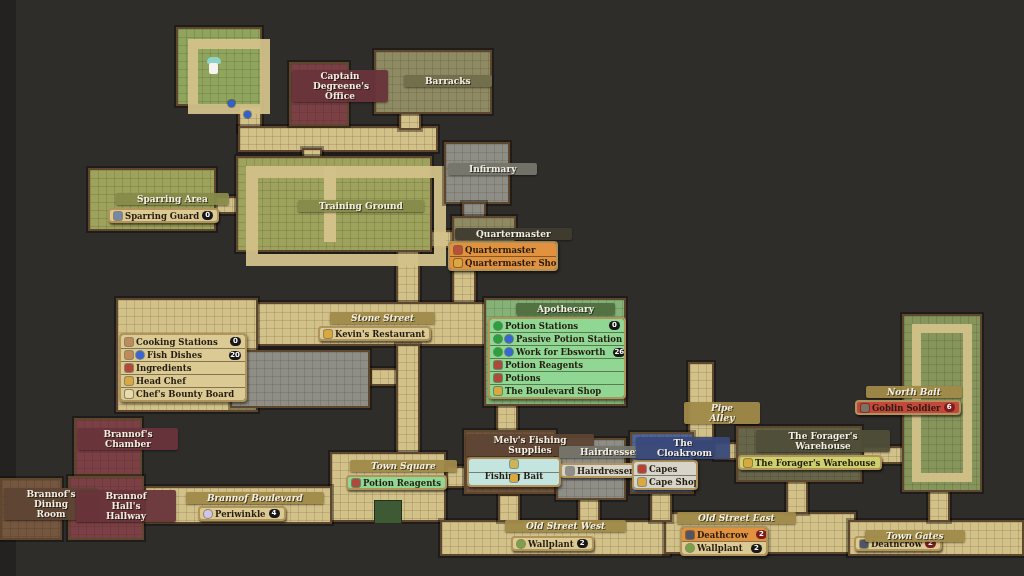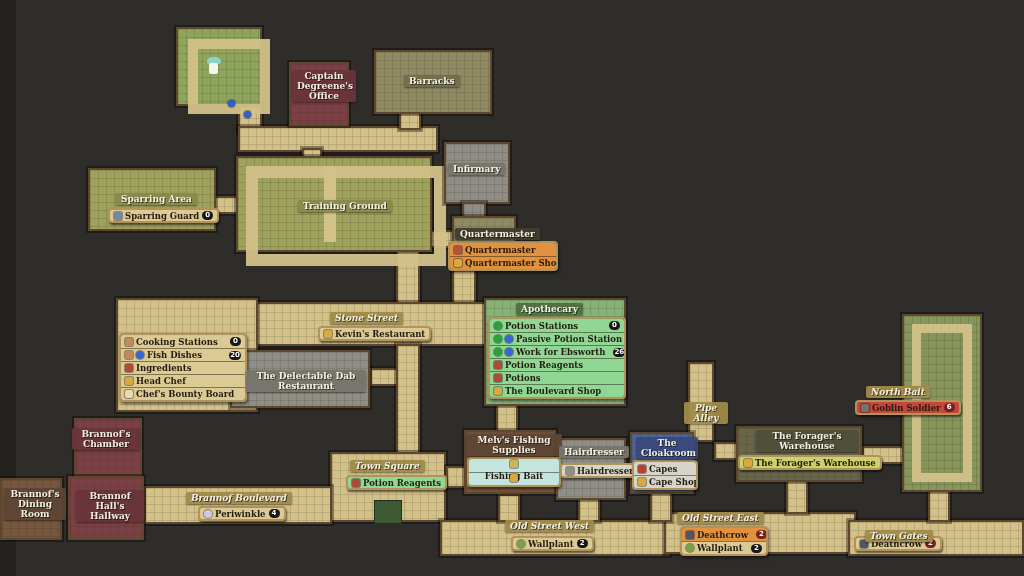--- a/index.html
+++ b/index.html
@@ -14,21 +14,21 @@
   .cor{background-color:var(--corridor);}
   .rg{background-color:var(--room-green);} .ro{background-color:var(--room-olive);}
   .rk{background-color:var(--room-khaki);} .rr{background-color:var(--room-red);}
   .ry{background-color:var(--room-gray);}  .rb{background-color:var(--room-brown);}
   .rl{background-color:var(--room-blue);}  .rd{background-color:var(--room-darkolive);}
   .ra{background-color:var(--room-apogreen);} .rw{background-color:var(--room-wallgreen);}
   .ring{position:absolute;border:10px solid var(--corridor);opacity:.95;}
   .path{position:absolute;background:var(--corridor);}
   .planter{position:absolute;background:var(--planter);border:1px solid rgba(0,0,0,.45);}
   .lbl{position:absolute;color:#f3efe2;font-weight:bold;font-size:9px;line-height:10px;
-    text-align:center;padding:1px 5px;border-radius:2px;white-space:nowrap;
+    text-align:center;padding:1px 21px;border-radius:2px;white-space:nowrap;
     text-shadow:1px 1px 0 rgba(0,0,0,.6);box-shadow:0 1px 2px rgba(0,0,0,.45);z-index:5;}
   .wrap{white-space:normal;}
   .t-tan{background:rgba(160,138,73,.95);font-style:italic;} .t-olive{background:rgba(135,139,74,.95);}
   .t-khaki{background:rgba(114,110,76,.95);} .t-red{background:rgba(104,52,58,.95);}
   .t-gray{background:rgba(118,117,108,.95);} .t-brown{background:rgba(94,68,52,.95);}
   .t-blue{background:rgba(57,73,122,.95);} .t-green{background:rgba(79,111,63,.95);}
   .t-dkolive{background:rgba(79,78,56,.95);} .t-dark{background:rgba(64,60,46,.95);}
   .grp{position:absolute;border:2px solid #b0945a;border-radius:4px;background:#3a2f1d;
     box-shadow:1px 2px 3px rgba(0,0,0,.55);overflow:hidden;z-index:4;}
   .row{display:flex;align-items:center;gap:3px;padding:1px 4px;height:13px;
@@ -183,21 +183,20 @@
     <div class="row c-tan">
       <span class="ic i-bag"></span>
       <span>Head Chef</span>
     </div>
     <div class="row c-tan">
       <span class="ic i-paper"></span>
       <span>Chef's Bounty Board</span>
     </div>
   </div>
 
-  <div class="lbl t-gray wrap" style="left:246px;top:370px;width:110px">The Delectable Dab Restaurant</div>
 
   <div class="lbl t-green" style="left:516px;top:303px">Apothecary</div>
   <div class="grp" style="left:488px;top:317px;width:134px">
     <div class="row c-green">
       <span class="ic rnd i-drop"></span>
       <span>Potion Stations</span>
       <span class="sp"></span>
       <span class="bdg">0</span>
     </div>
     <div class="row c-green">
@@ -221,21 +220,21 @@
     <div class="row c-green">
       <span class="ic i-reag"></span>
       <span>Potions</span>
     </div>
     <div class="row c-green">
       <span class="ic i-bag"></span>
       <span>The Boulevard Shop</span>
     </div>
   </div>
 
-  <div class="lbl t-red wrap" style="left:72px;top:428px;width:58px">Brannof's Chamber</div>
+  <div class="lbl t-red wrap" style="left:78px;top:428px;width:58px">Brannof's Chamber</div>
   <div class="lbl t-brown wrap" style="left:4px;top:488px;width:52px">Brannof's Dining Room</div>
   <div class="lbl t-red wrap" style="left:76px;top:490px;width:58px">Brannof Hall's Hallway</div>
 
   <div class="lbl t-tan" style="left:186px;top:492px">Brannof Boulevard</div>
   <div class="chip c-tan" style="left:198px;top:506px">
     <span class="ic rnd i-flower"></span>
     <span>Periwinkle</span>
     <span class="bdg">4</span>
   </div>
 

